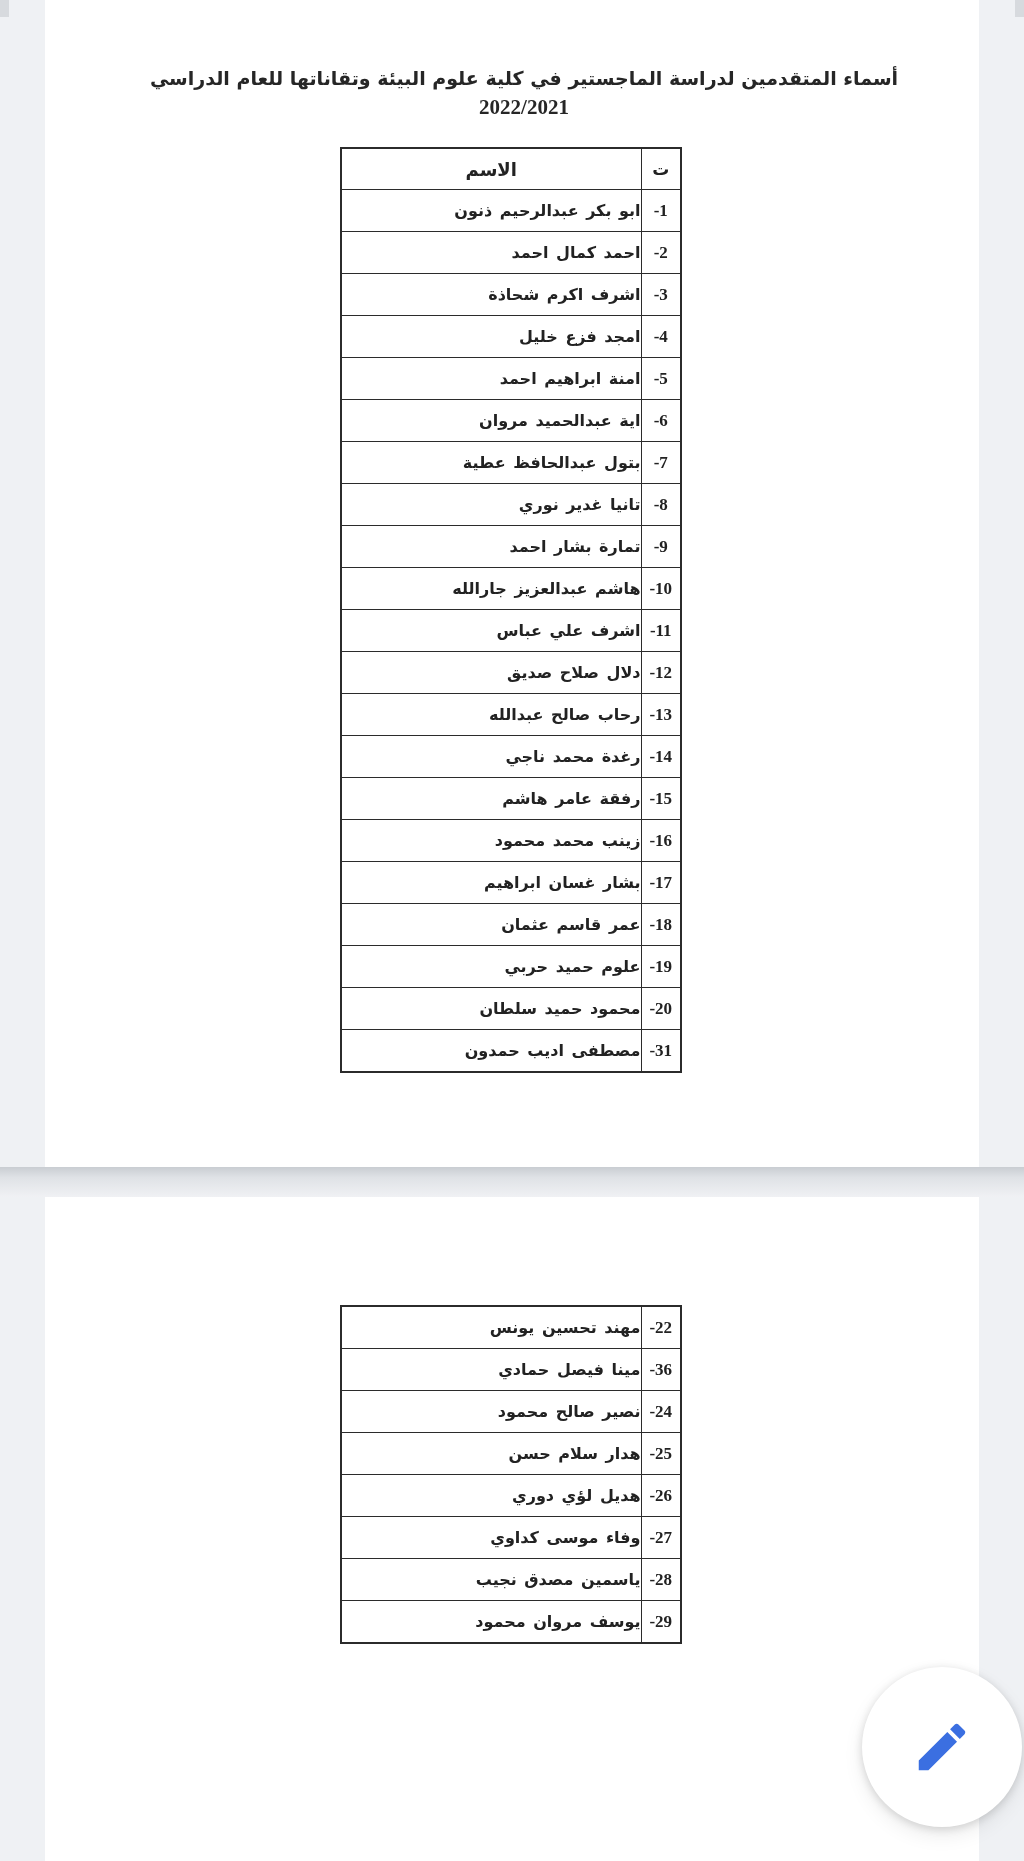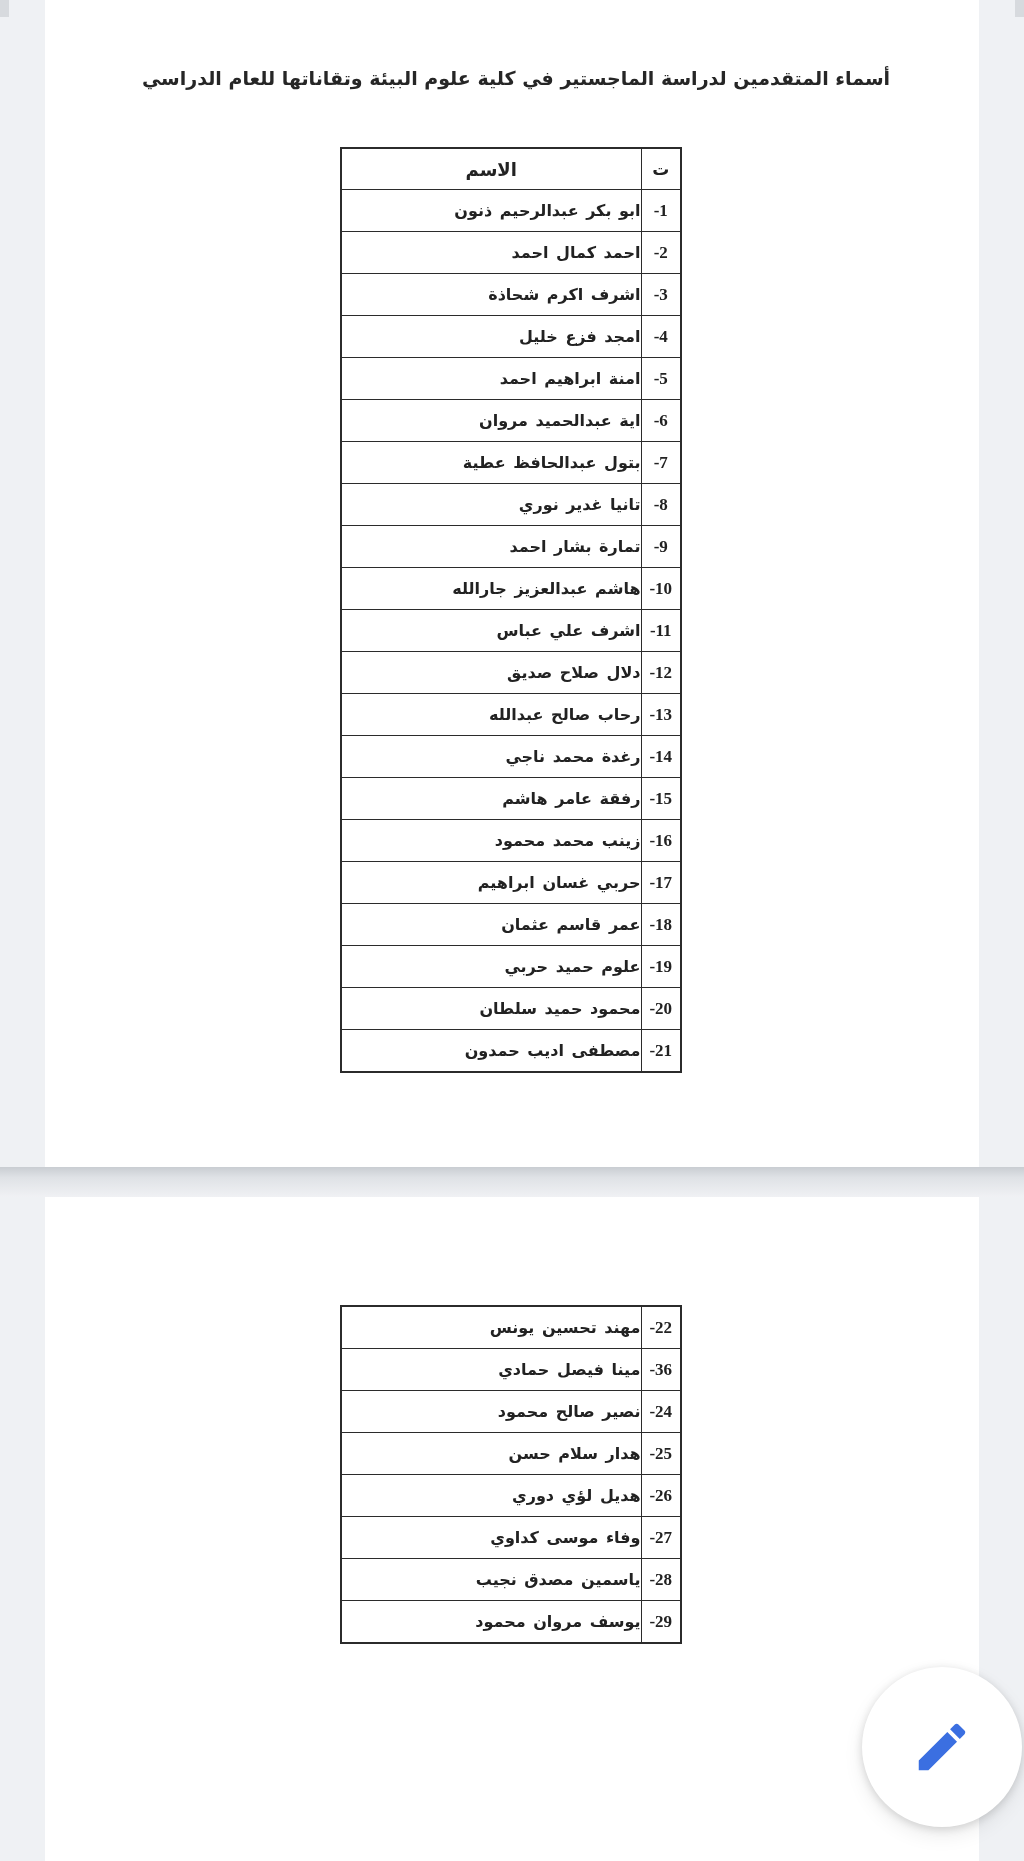--- a/index.html
+++ b/index.html
@@ -24,21 +24,21 @@
   }
   .corner-notch {
     position: absolute; top: 0; width: 9px; height: 17px;
     background: #D7DADE;
   }
   .corner-notch.left { left: 0; }
   .corner-notch.right { right: 0; }
 
   .doc-title {
     position: absolute;
-    top: 62px; left: 4px; width: 934px;
+    top: 62px; left: 12px; width: 934px;
     text-align: center;
     color: #262626;
     direction: rtl;
   }
   .doc-title .line1 {
     font-size: 19px; font-weight: 700; line-height: 32px;
     letter-spacing: 0.2px;
   }
   .doc-title .line2 {
     font-family: "Liberation Serif", serif;
@@ -94,20 +94,21 @@
 </style>
 </head>
 <body>
 
 <div class="corner-notch left"></div>
 <div class="corner-notch right"></div>
 
 <div class="page page-1">
   <div class="doc-title">
     <div class="line1">أسماء المتقدمين لدراسة الماجستير في كلية علوم البيئة وتقاناتها للعام الدراسي</div>
+    <div class="line2">2022/2021</div>
   </div>
 
   <table class="names names-1">
     <colgroup>
         <col class="c-num">
         <col class="c-name">
       </colgroup>
     <tbody>
         <tr>
       <th class="h-num">ت</th>
@@ -172,36 +173,36 @@
     <tr>
           <td class="num">-15</td>
           <td class="name">رفقة عامر هاشم</td>
         </tr>
     <tr>
           <td class="num">-16</td>
           <td class="name">زينب محمد محمود</td>
         </tr>
     <tr>
           <td class="num">-17</td>
-          <td class="name">حربي غسان ابراهيم</td>
+          <td class="name">بشار غسان ابراهيم</td>
         </tr>
     <tr>
           <td class="num">-18</td>
           <td class="name">عمر قاسم عثمان</td>
         </tr>
     <tr>
           <td class="num">-19</td>
           <td class="name">علوم حميد حربي</td>
         </tr>
     <tr>
           <td class="num">-20</td>
           <td class="name">محمود حميد سلطان</td>
         </tr>
     <tr>
-          <td class="num">-21</td>
+          <td class="num">-31</td>
           <td class="name">مصطفى اديب حمدون</td>
         </tr>
   </tbody>
     </table>
 </div>
 
 <div class="page-gap"></div>
 
 <div class="page page-2">
   <table class="names names-2">

